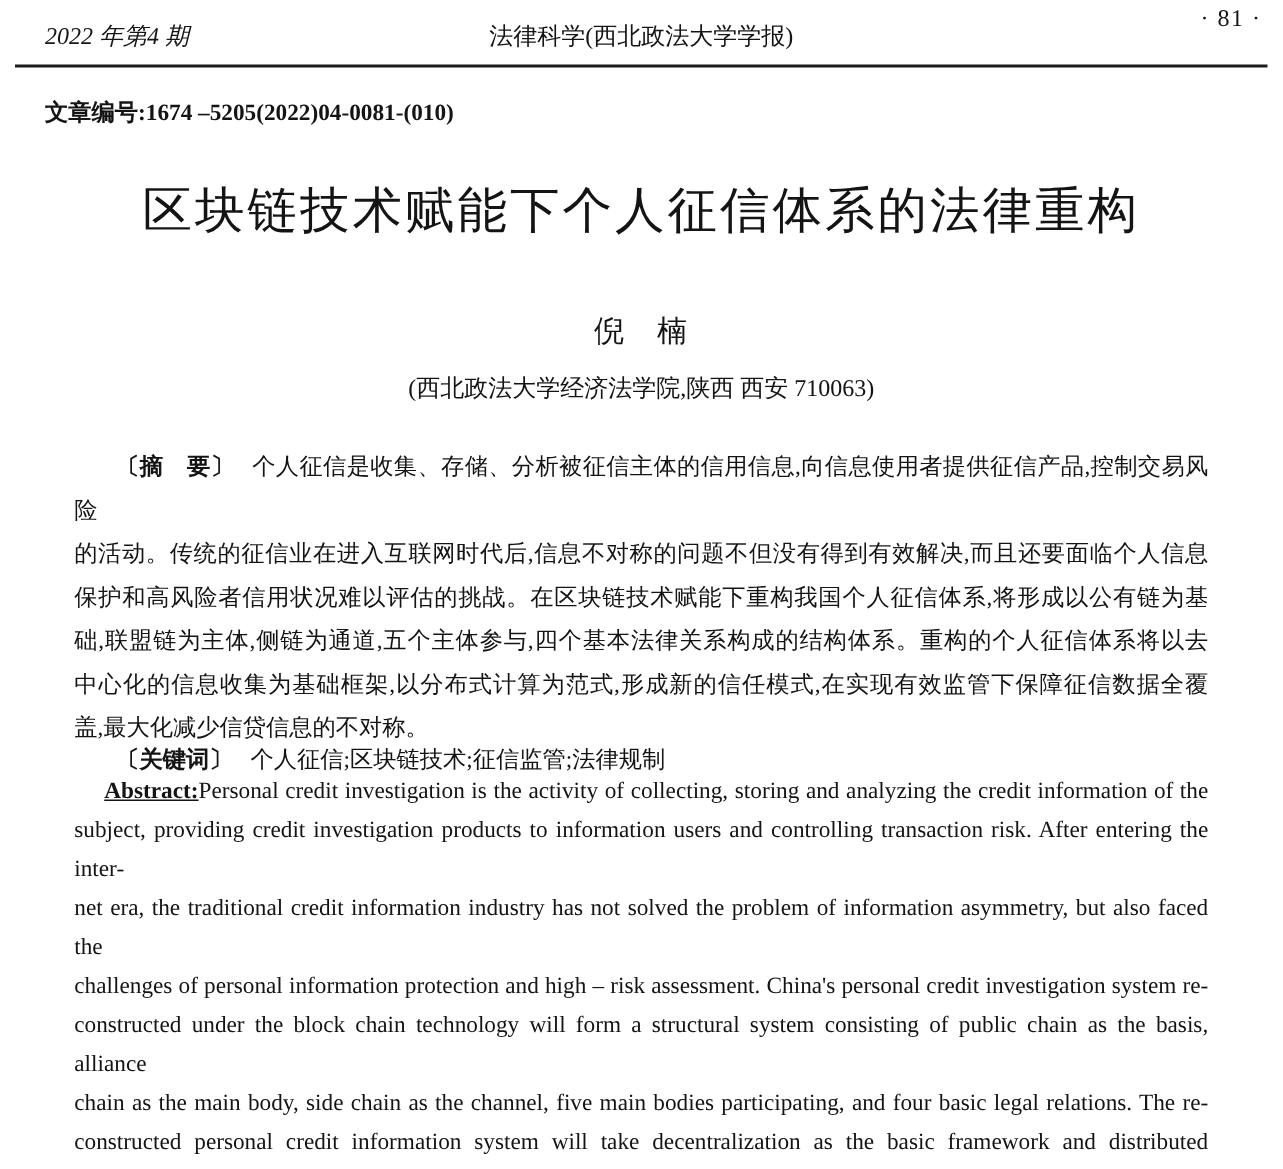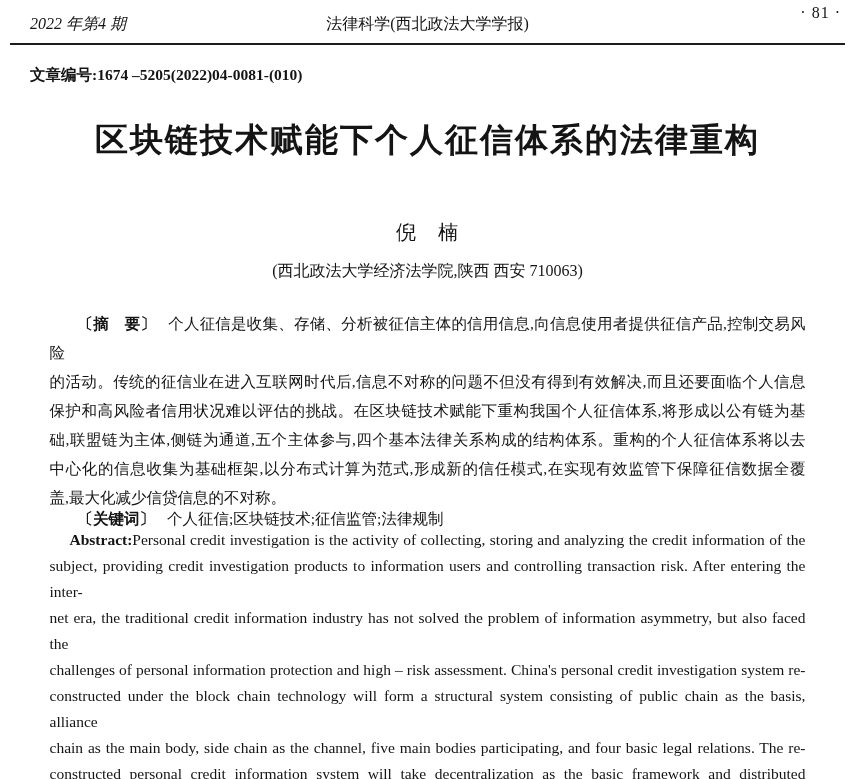--- a/index.html
+++ b/index.html
@@ -31,25 +31,25 @@
     margin:20px 0 0 30px;
     font-size:15.5px;
     font-weight:bold;
   }
   .hei{font-family:Liberation Serif, serif;}
   
   .title{
     margin-top:32px;
     text-align:center;
     font-size:33px;
-    font-weight:bold;
+    font-weight:normal;
     letter-spacing:2px;
   }
   .author{
-    margin-top:56px;
+    margin-top:44px;
     text-align:center;
     font-size:20px;
     letter-spacing:1px;
   }
   .affiliation{
     margin-top:15px;
     text-align:center;
     font-size:16px;
   }
   
@@ -67,21 +67,21 @@
   .kw-line{margin-top:-8px;}
   .kw-text{margin-left:0;}
   
   .abstract-en{
     margin:-6px auto 0 auto;
     width:756px;
     font-size:15.5px;
     line-height:26px;
   }
   .abstract-en .first-line{text-indent:20px;}
-  .en-label{font-weight:bold;}
+  .en-label{font-weight:bold;text-decoration:underline;}
 </style>
 </head>
 <body>
 
 <div class="page">
 
   <div class="running-head">
     <span class="rh-issue">2022 年第4 期</span>
     <span class="rh-journal">法律科学(西北政法大学学报)</span>
     <span class="rh-page">· 81 ·</span>

